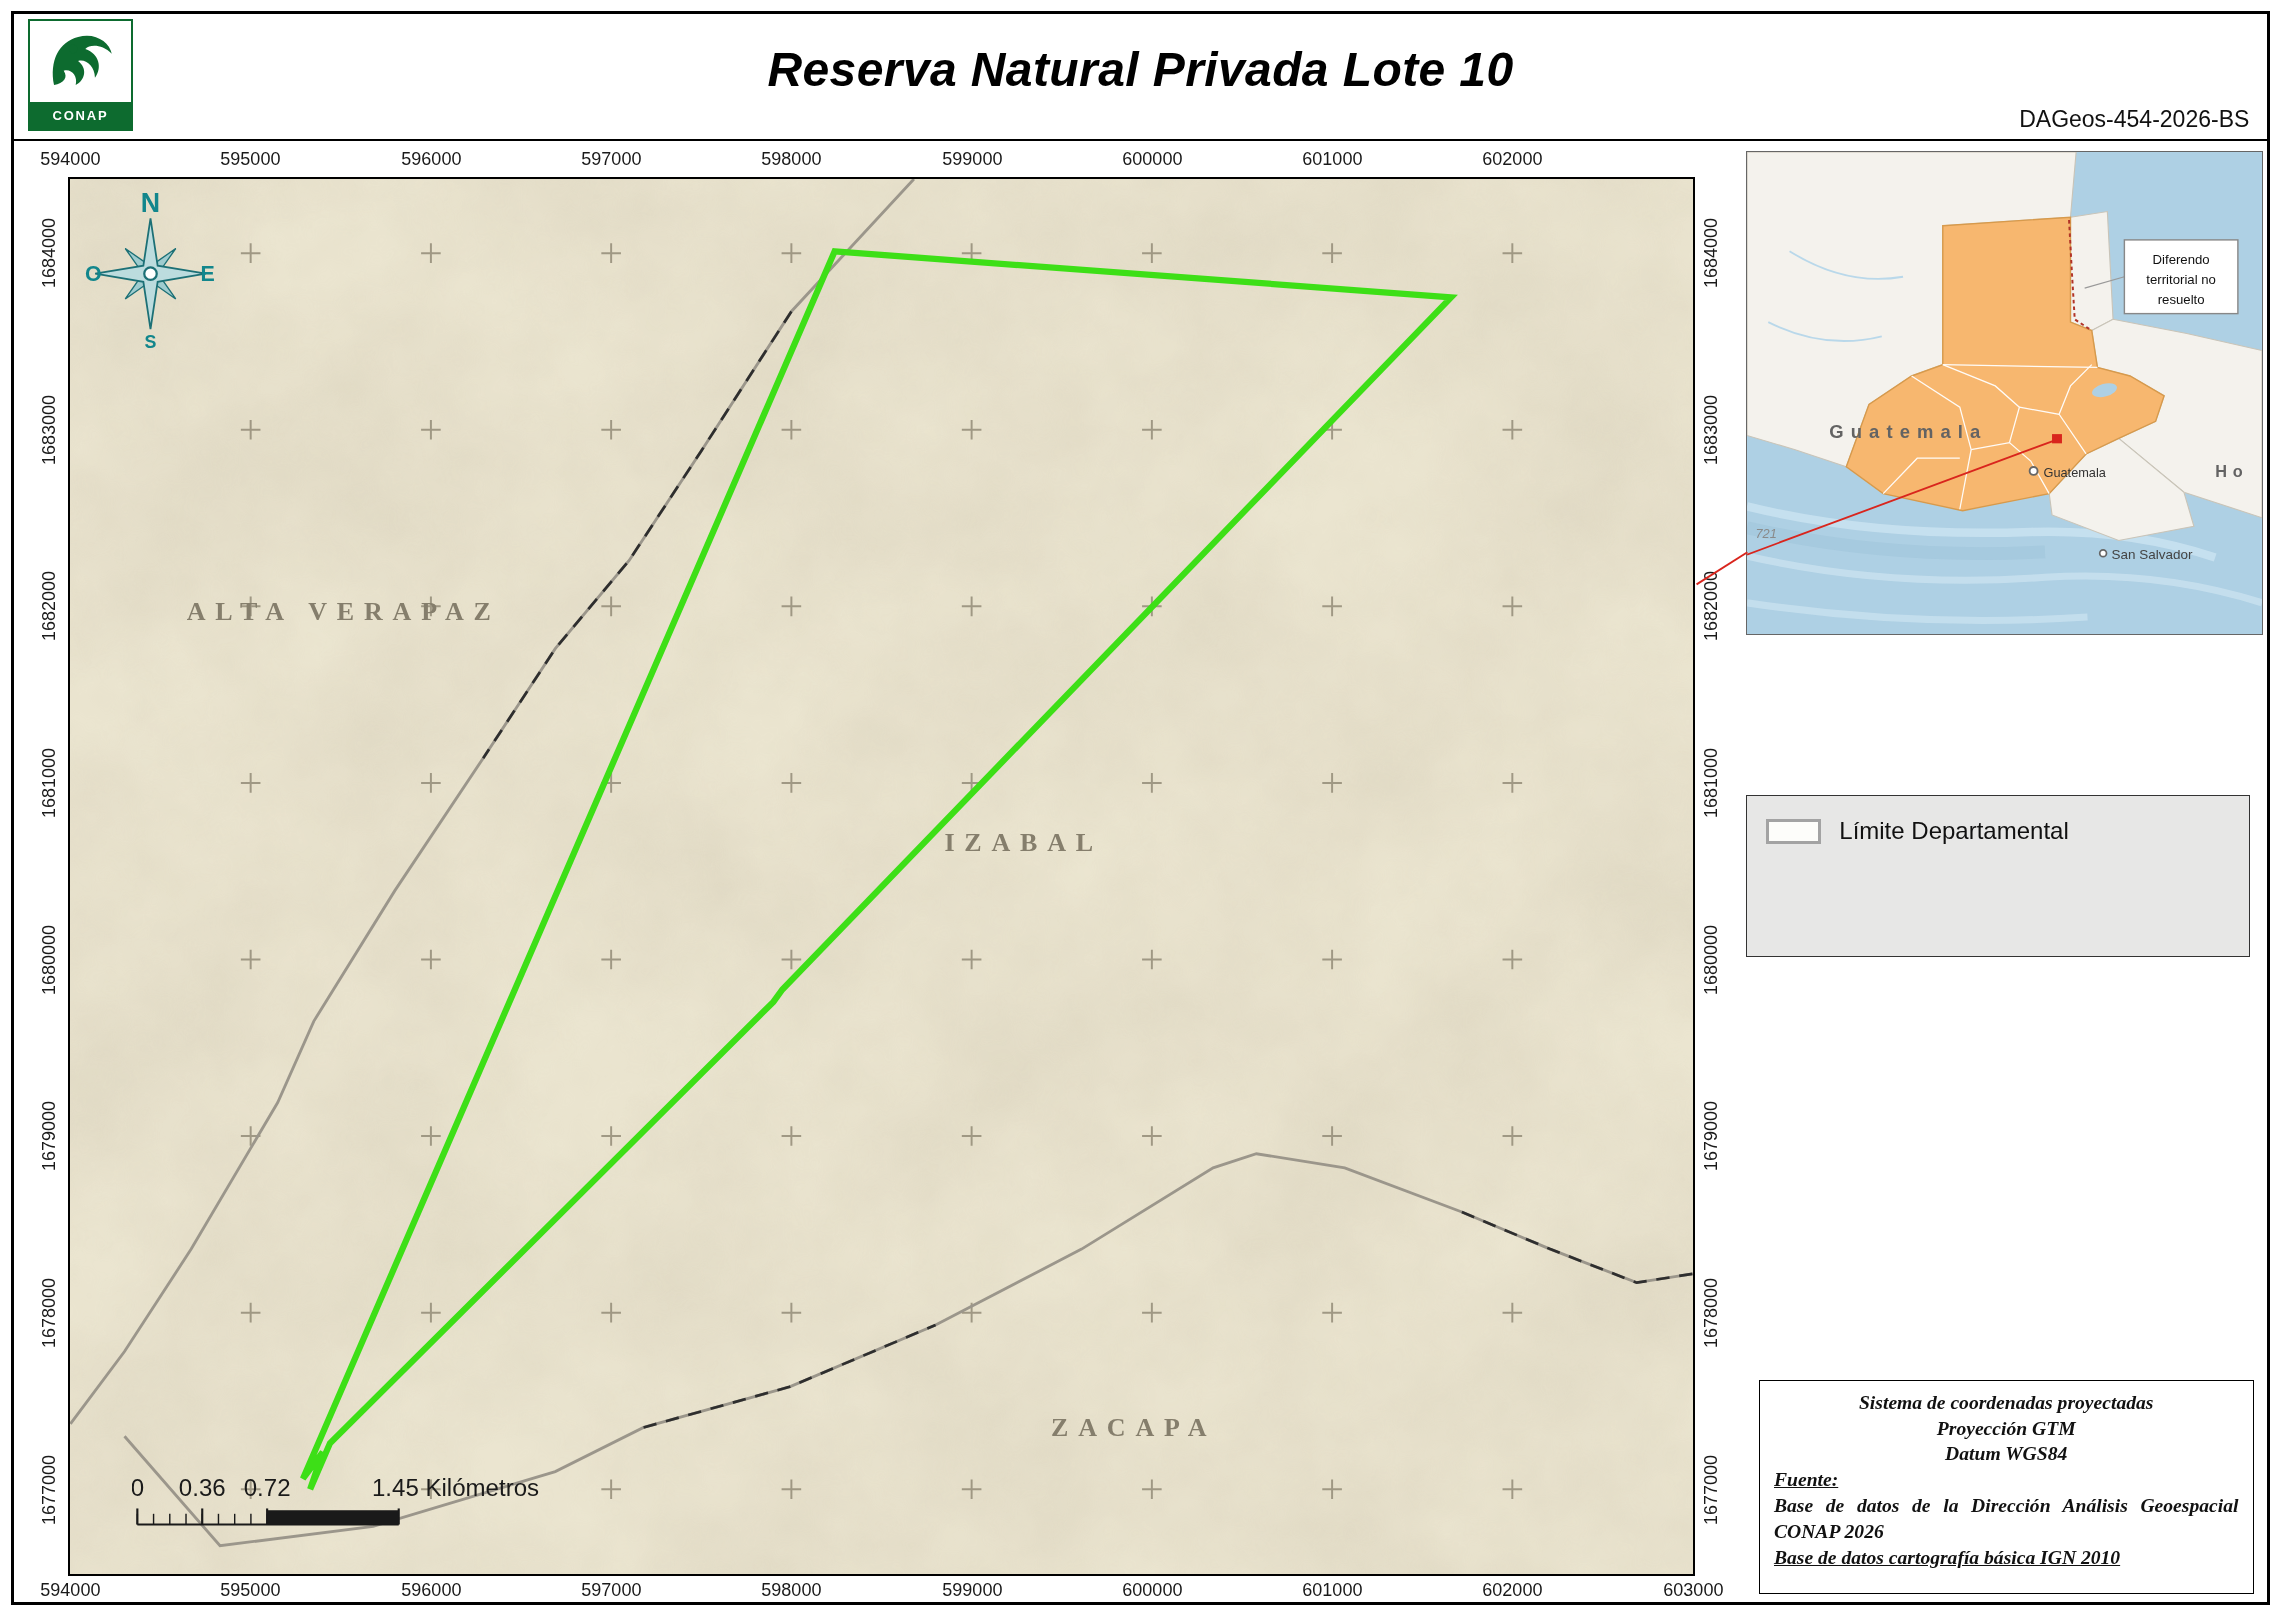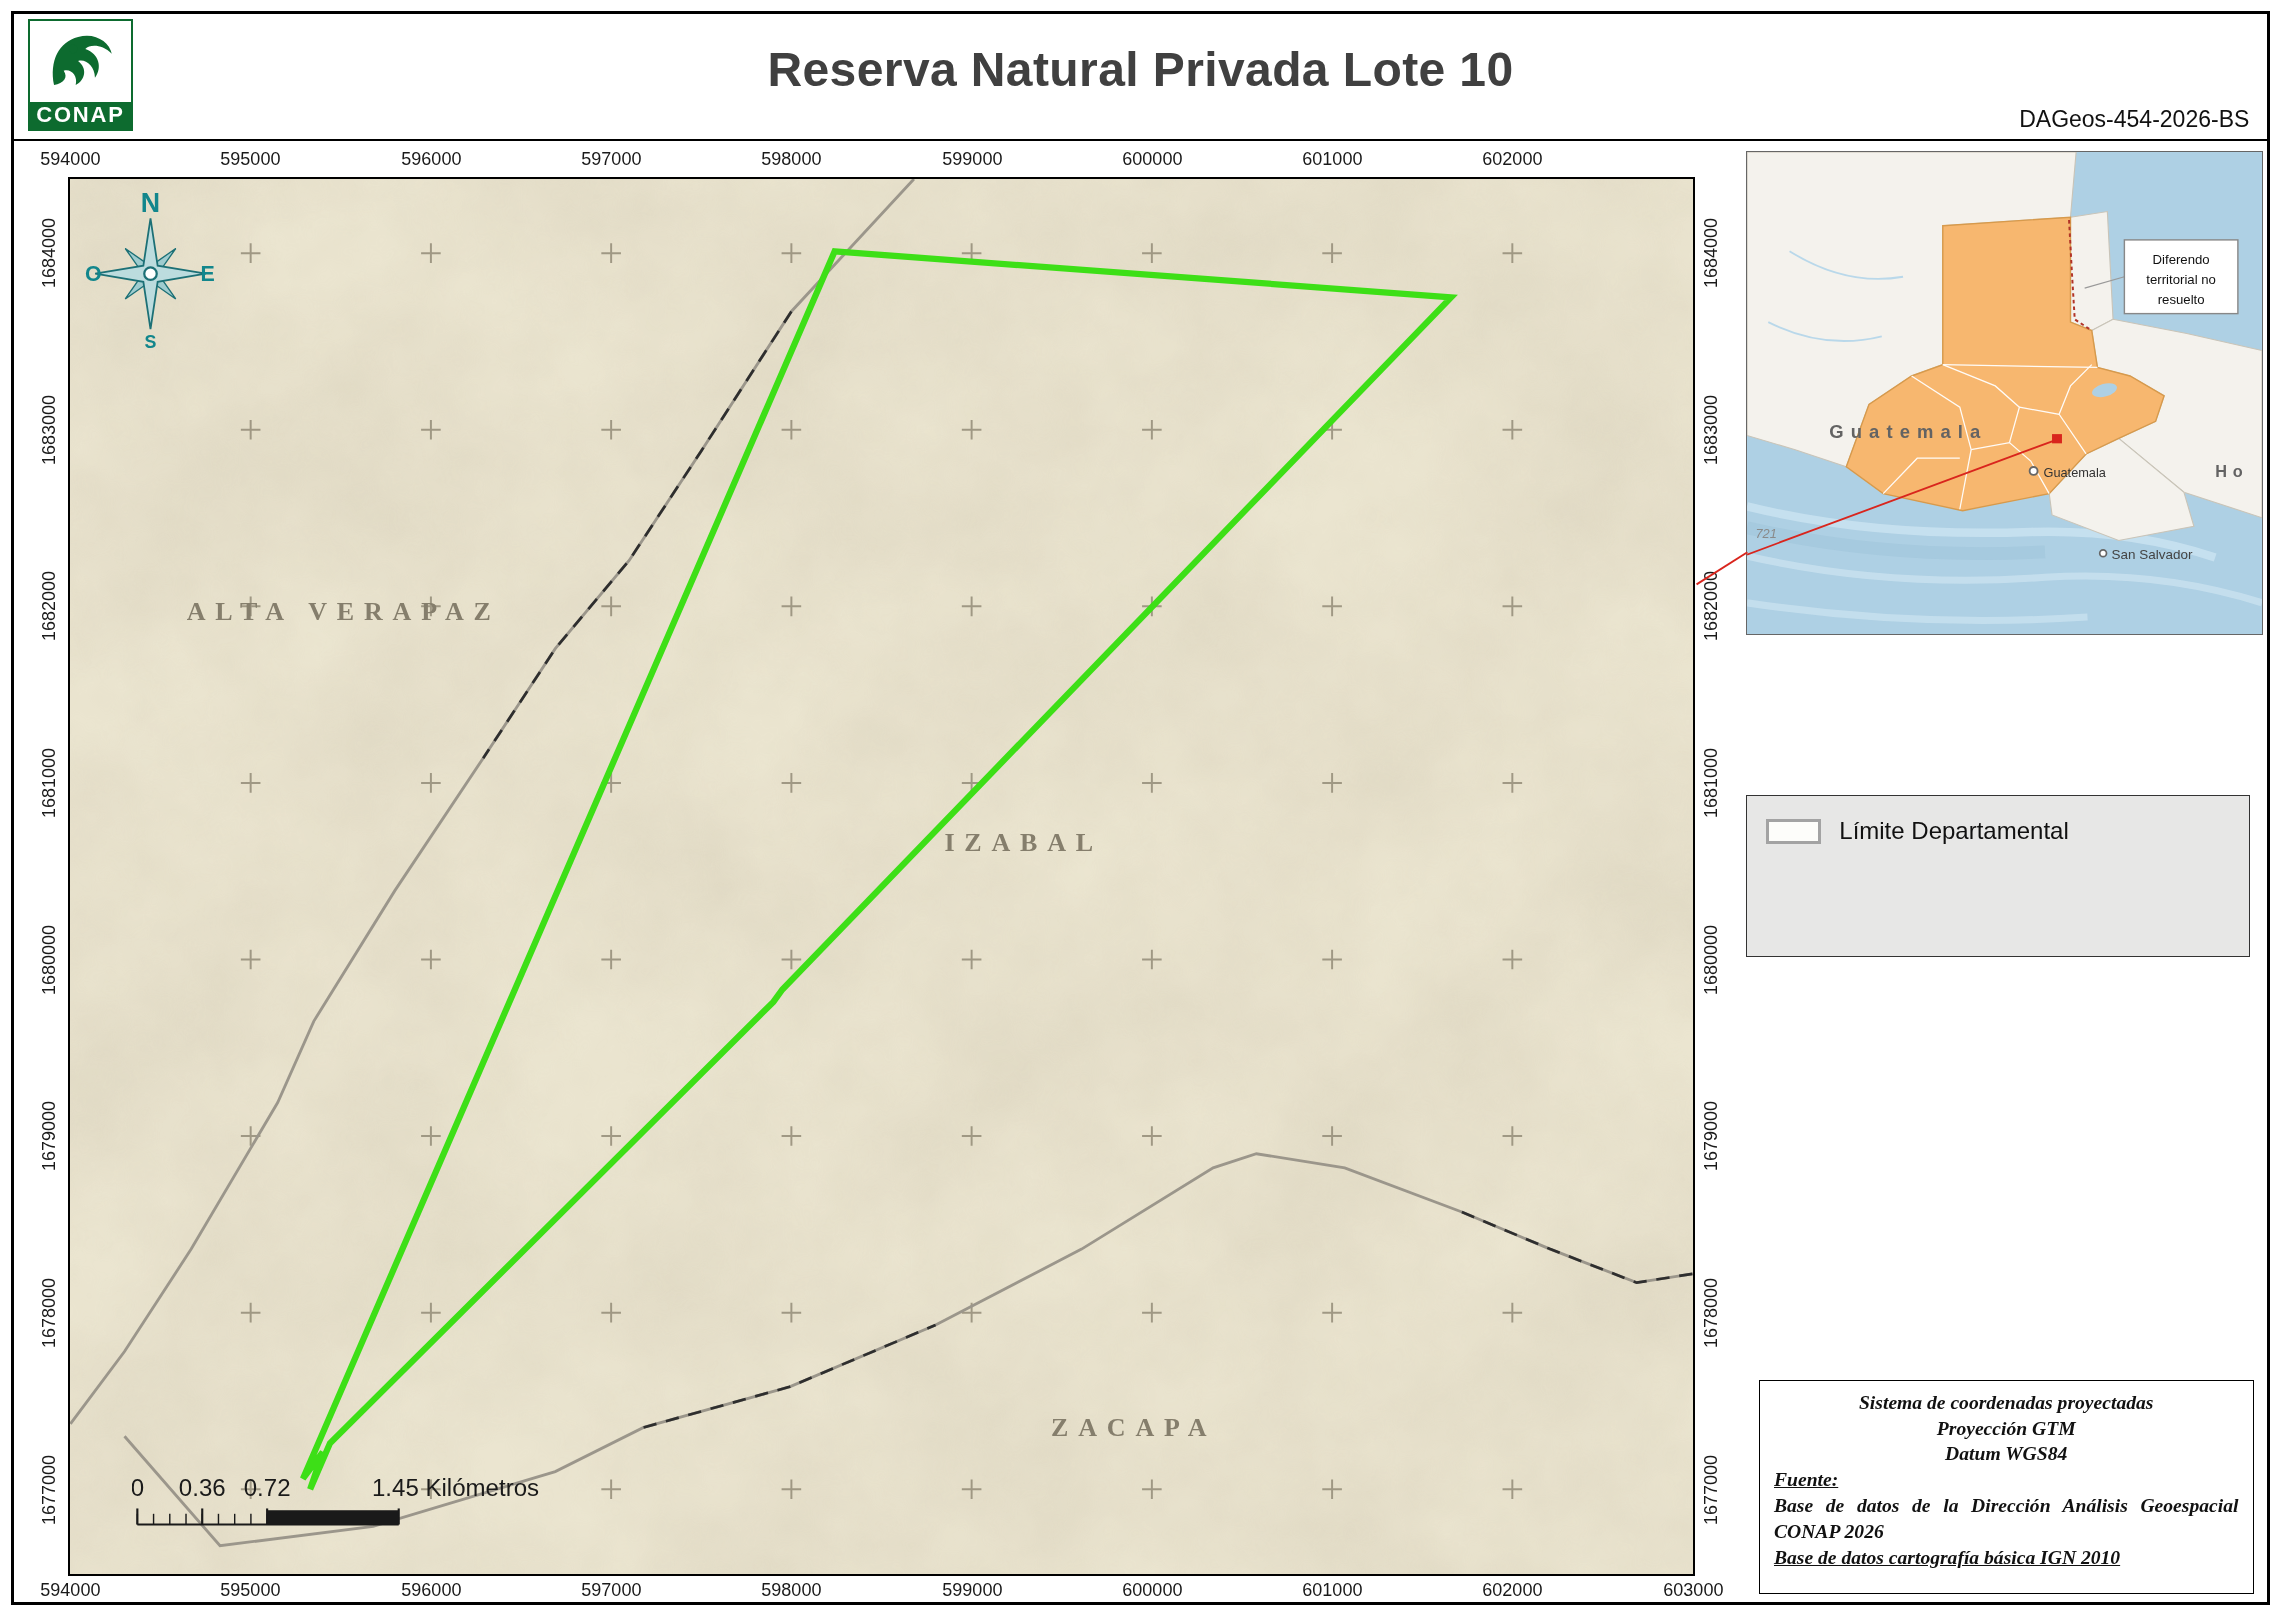--- a/index.html
+++ b/index.html
@@ -6,21 +6,21 @@
   body{width:2281px;height:1616px;position:relative;background:#fff;overflow:hidden;
        font-family:"Liberation Sans",sans-serif;color:#111;}
   .frame{position:absolute;inset:10.7px;border:3.6px solid #000;background:#fff;}
 
   
   .header{position:absolute;top:0;left:0;right:0;height:125px;border-bottom:2.7px solid #000;}
   .page-title{position:absolute;left:0;right:0;top:28.5px;text-align:center;font-size:48px;font-weight:600;letter-spacing:0.4px;}
   .doc-code{position:absolute;right:18px;bottom:5.3px;font-size:23px;color:#111;}
   .logo{position:absolute;left:14.3px;top:5.3px;width:105px;height:112px;border:2.7px solid #0d6b2f;background:#fff;display:flex;flex-direction:column;box-sizing:border-box;}
   .logo-emblem{flex:1;display:flex;align-items:center;justify-content:center;padding:2.7px;}
-  .logo-band{height:27px;background:#0d6b2f;color:#fff;font-weight:700;font-size:22px;letter-spacing:1.8px;display:flex;align-items:center;justify-content:center;}
+  .logo-band{height:27px;background:#0d6b2f;color:#fff;font-weight:700;font-size:13px;letter-spacing:1.8px;display:flex;align-items:center;justify-content:center;}
 
   
   .map-wrap{position:absolute;left:54px;top:163px;width:1628px;height:1401px;}
   .map-canvas{position:absolute;left:0;top:0;width:1623px;height:1395px;border:2.7px solid #000;background:#ebe5d0;overflow:hidden;}
   .xlabels{position:absolute;left:2.7px;width:1623px;height:23px;}
   .xlabels.top{top:-28px;} .xlabels.bottom{top:1403px;}
   .xlab{position:absolute;top:0;transform:translateX(-50%);font-size:18px;color:#1a1a1a;white-space:nowrap;}
   .ylabels{position:absolute;top:2.7px;height:1395px;width:27px;}
   .ylabels.left{left:-30px;} .ylabels.right{left:1632px;}
   .ylab{position:absolute;left:1.8px;writing-mode:vertical-rl;transform:translateY(-50%) rotate(180deg);font-size:18px;color:#1a1a1a;white-space:nowrap;}
@@ -52,21 +52,21 @@
   <div class="header">
     <div class="logo">
       <div class="logo-emblem">
         <svg width="77" height="70" viewBox="0 0 64 56">
           <path d="M10,48 C6,28 14,12 30,8 C44,4 56,12 58,22 C50,14 40,14 36,18 C48,22 50,34 44,42 C44,32 36,26 30,28 C38,34 36,44 28,48 C30,40 24,34 18,36 C22,42 18,46 10,48 Z" fill="#0d6b2f"></path>
           <circle cx="26" cy="18" r="3.5" fill="#0d6b2f"></circle>
         </svg>
       </div>
       <div class="logo-band">CONAP</div>
     </div>
-    <div class="page-title" style="color: #404040;">Reserva Natural Privada Lote 10</div>
+    <div class="page-title" style="color: #000000; font-style: italic;">Reserva Natural Privada Lote 10</div>
     <div class="doc-code">DAGeos-454-2026-BS</div>
   </div>
 
   <div class="map-wrap">
     <div class="xlabels top" id="xlabels-top">
         <span class="xlab" style="left: 0px;">594000</span>
         <span class="xlab" style="left: 180px;">595000</span>
         <span class="xlab" style="left: 361px;">596000</span>
         <span class="xlab" style="left: 541px;">597000</span>
         <span class="xlab" style="left: 721px;">598000</span>

